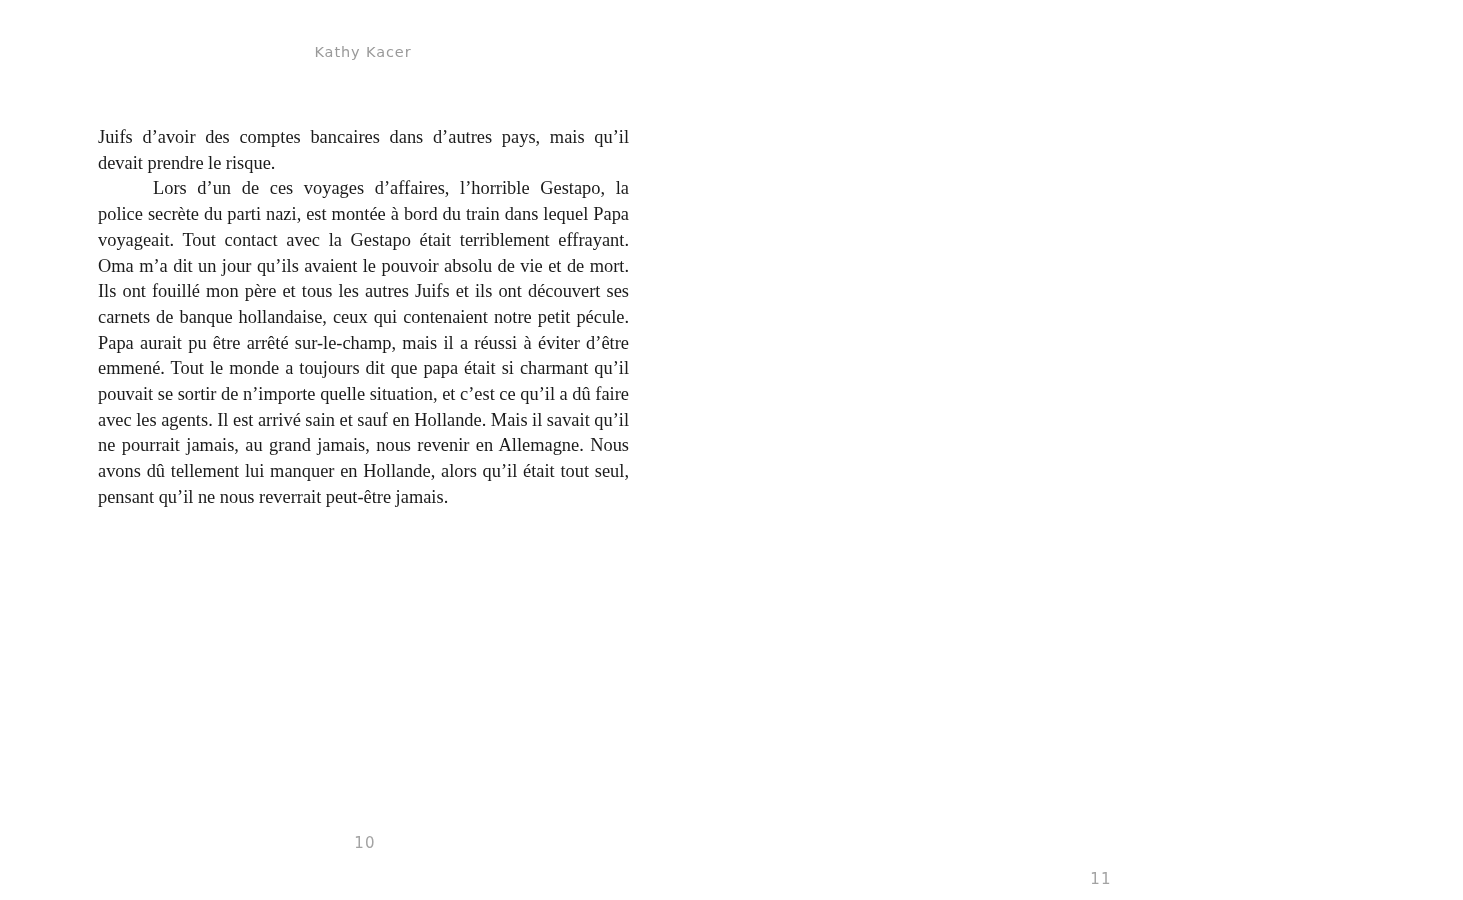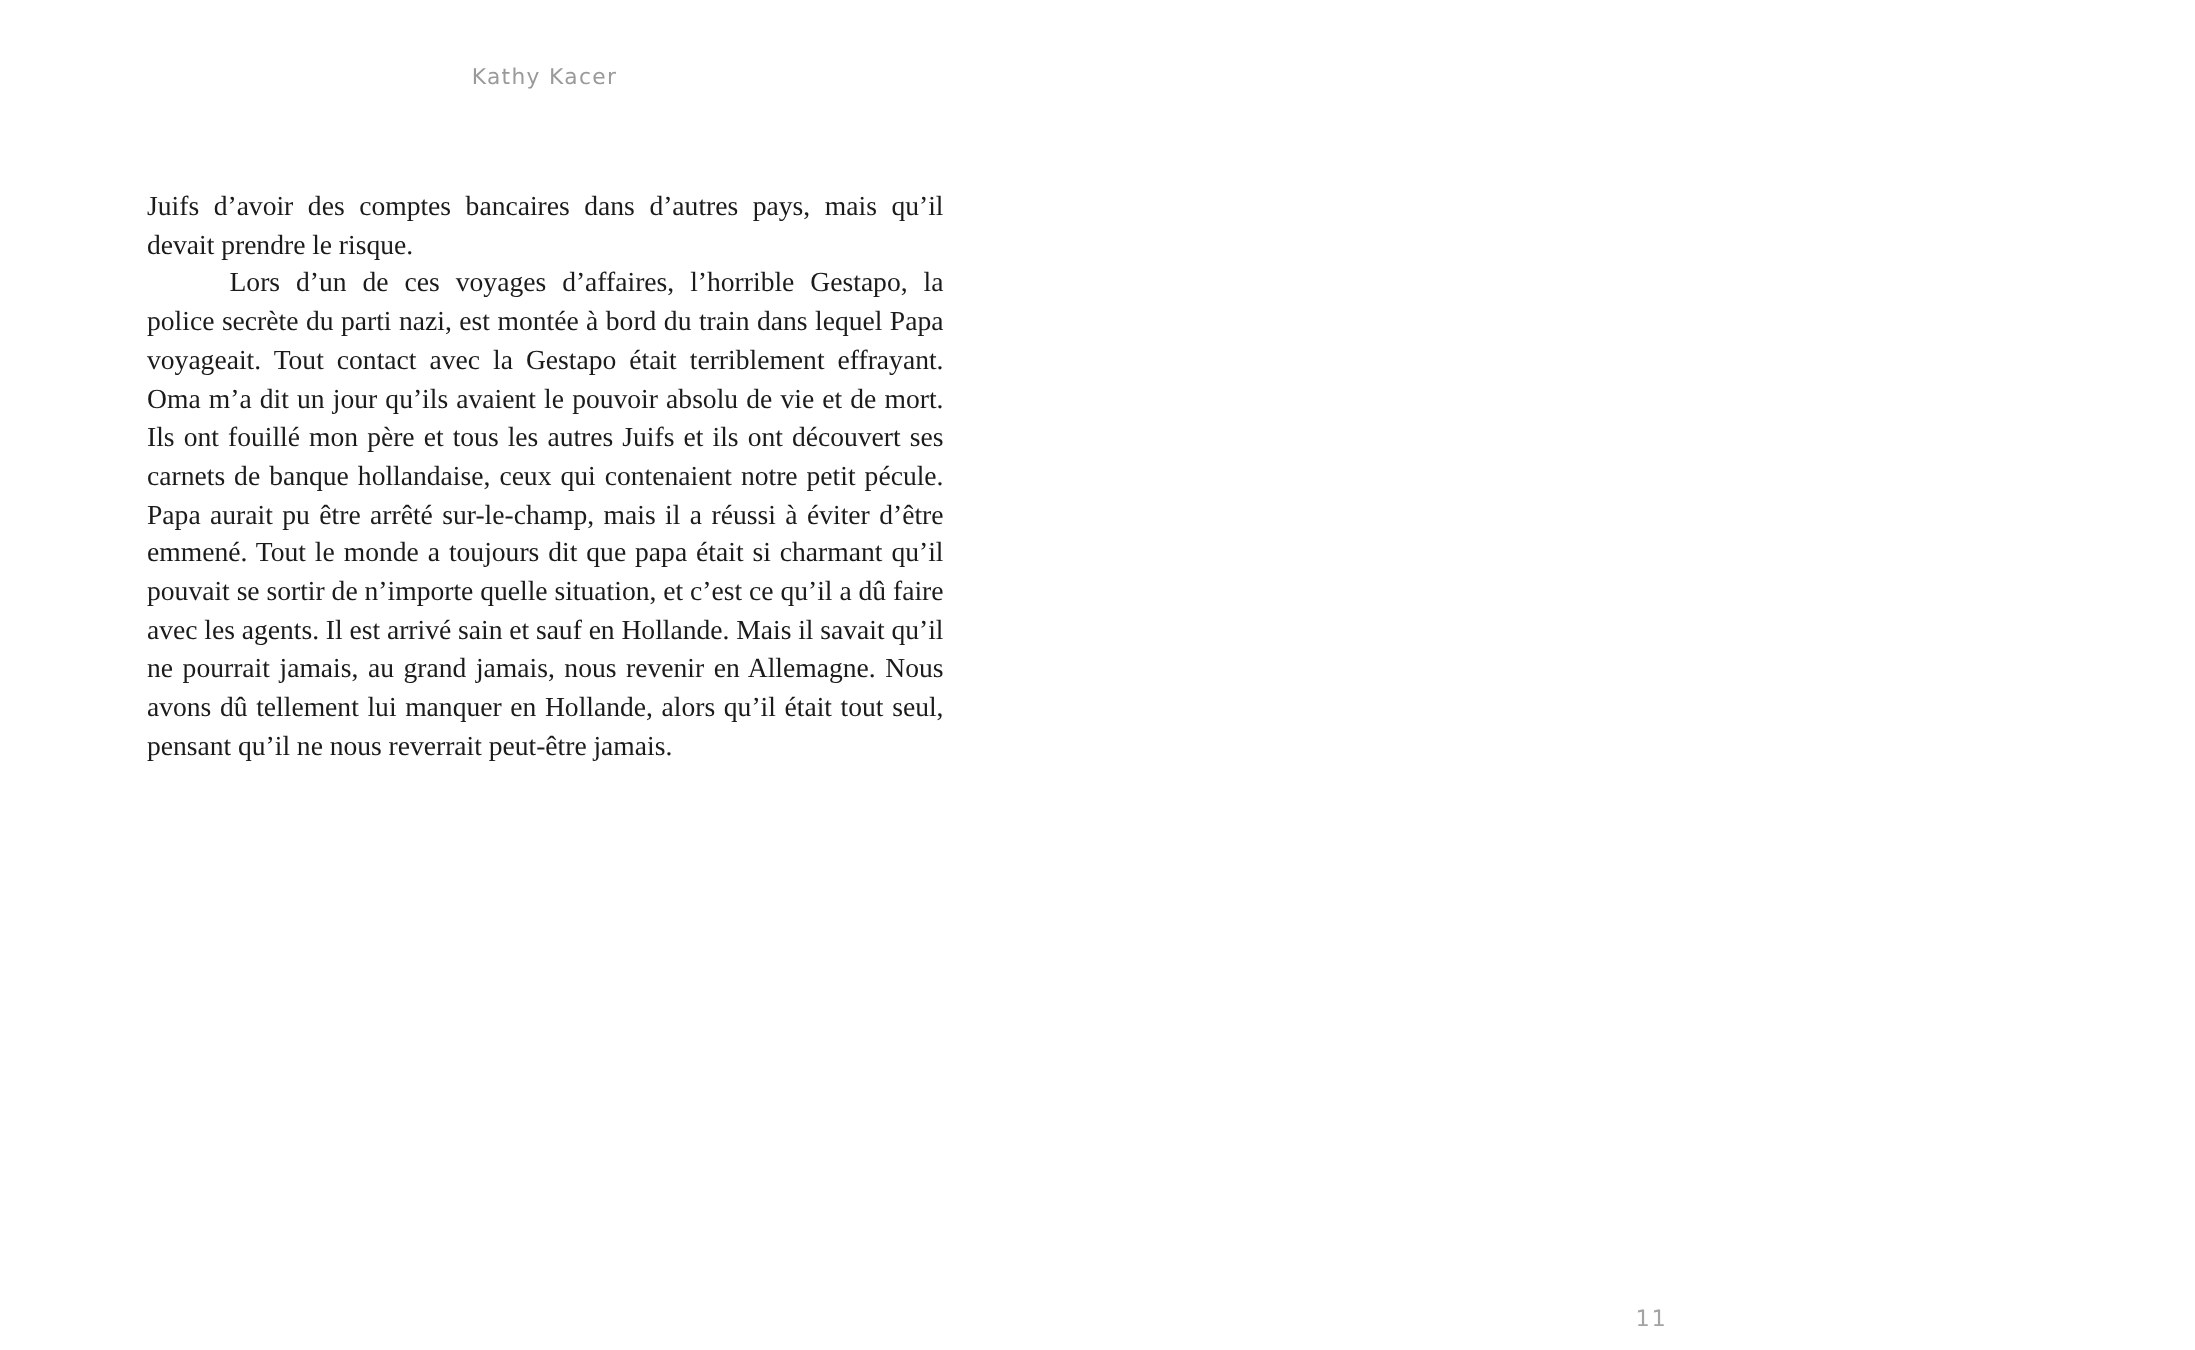--- a/index.html
+++ b/index.html
@@ -93,20 +93,21 @@
 
   <div class="page page-left">
 
     <div class="running-head">Kathy Kacer</div>
 
     <div class="textblock col-left">
       <p class="noindent">Juifs d’avoir des comptes bancaires dans d’autres pays, mais qu’il devait prendre le risque.</p>
       <p>Lors d’un de ces voyages d’affaires, l’horrible Gestapo, la police secrète du parti nazi, est montée à bord du train dans lequel Papa voyageait. Tout contact avec la Gestapo était terriblement effrayant. Oma m’a dit un jour qu’ils avaient le pouvoir absolu de vie et de mort. Ils ont fouillé mon père et tous les autres Juifs et ils ont découvert ses carnets de banque hollandaise, ceux qui contenaient notre petit pécule. Papa aurait pu être arrêté sur-le-champ, mais il a réussi à éviter d’être emmené. Tout le monde a toujours dit que papa était si charmant qu’il pouvait se sortir de n’importe quelle situation, et c’est ce qu’il a dû faire avec les agents. Il est arrivé sain et sauf en Hollande. Mais il savait qu’il ne pourrait jamais, au grand jamais, nous revenir en Allemagne. Nous avons dû tellement lui manquer en Hollande, alors qu’il était tout seul, pensant qu’il ne nous reverrait peut-être jamais.</p>
     </div>
 
+    <div class="folio folio-left">10</div>
   </div>
 
   <div class="page page-right">
 
     <div class="folio folio-right">11</div>
   </div>
 
 </div>
 
 </body></html>

